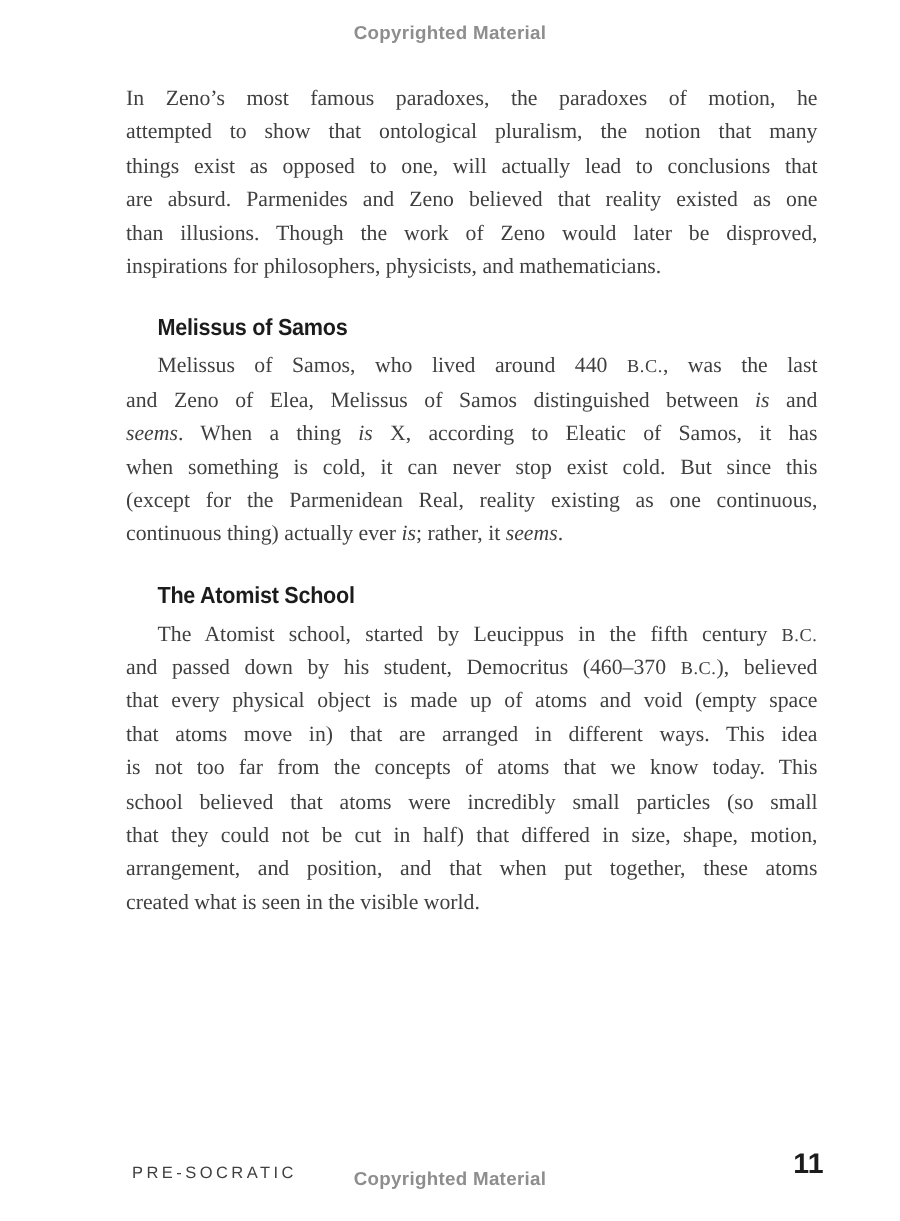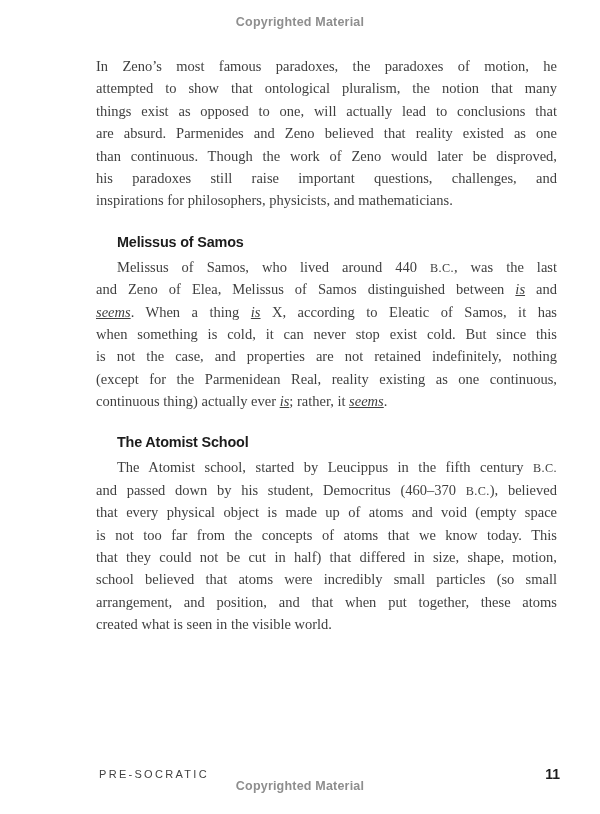--- a/index.html
+++ b/index.html
@@ -20,105 +20,104 @@
     font-weight: bold;
     font-size: 12.5px;
     letter-spacing: 0.2px;
     color: var(--copyright-gray, #8e8e8e);
   }
   .copyright.top { top: 15px; }
   .copyright.bottom { top: 779px; }
 
   .content {
     position: absolute;
-    left: 96px; top: 55px;
+    left: 84px; top: 55px;
     width: 461px;
   }
   .paragraph { margin: 0; }
   .line {
     font-family: "Liberation Serif", serif;
     font-size: 14.5px;
     line-height: 22.4px;
     height: 22.4px;
     color: var(--body-text, #3f3f3f);
     text-align: justify;
     text-align-last: justify;
     overflow: visible;
   }
   .line.last { text-align-last: left; }
   .line.indent { text-indent: 21px; }
-  .it { font-style: italic; text-decoration: underline; }
+  .it { font-style: italic; }
   .sc { font-size: 0.84em; letter-spacing: 0.4px; margin-top: 32px; }
 
   .heading {
     font-family: "Liberation Sans", sans-serif;
     font-weight: bold;
     font-size: 15.5px;
     line-height: 20px;
     letter-spacing: -0.2px;
     color: var(--heading-text, #1c1c1c);
     margin: 20px 0 4px 21px;
     transform: scaleX(0.93);
     transform-origin: 0 50%;
   }
 
   .footer {
     position: absolute;
-    left: 99px; top: 766px;
+    left: 88px; top: 766px;
     width: 461px;
     display: flex;
     justify-content: space-between;
-    align-items: center;
+    align-items: flex-end;
   }
   .running-head {
     font-size: 11px;
     letter-spacing: 2.3px;
     color: var(--body-text, #3c3c3c);
   }
   .page-num {
     font-weight: bold;
-    font-size: 14px;
+    font-size: 19px;
     color: var(--heading-text, #111111);
   }
 </style>
 </head>
 <body>
 
 <div class="page">
 
   <div class="copyright top">Copyrighted Material</div>
 
   <div class="content">
       <div class="paragraph">
         <div class="line"><span>In Zeno’s most famous paradoxes, the paradoxes of motion, he</span></div>
         <div class="line"><span>attempted to show that ontological pluralism, the notion that many</span></div>
         <div class="line"><span>things exist as opposed to one, will actually lead to conclusions that</span></div>
         <div class="line"><span>are absurd. Parmenides and Zeno believed that reality existed as one</span></div>
-        <div class="line"><span>than continuous. Though the work of Zeno would later be disproved,</span></div>
-        <div class="line"><span>his paradoxes still raise important questions, challenges, and</span></div>
+        <div class="line"><span>than illusions. Though the work of Zeno would later be disproved,</span></div>
         <div class="line last"><span>inspirations for philosophers, physicists, and mathematicians.</span></div>
       </div>
       <div class="heading">Melissus of Samos</div>
       <div class="paragraph">
         <div class="line indent"><span>Melissus of Samos, who lived around 440 </span><span class="sc">B.C.</span><span>, was the last</span></div>
         <div class="line"><span>and Zeno of Elea, Melissus of Samos distinguished between </span><span class="it">is</span><span> and</span></div>
         <div class="line"><span class="it">seems</span><span>. When a thing </span><span class="it">is</span><span> X, according to Eleatic of Samos, it has</span></div>
         <div class="line"><span>when something is cold, it can never stop exist cold. But since this</span></div>
-        <div class="line"><span>is not the case, and properties are not retained indefinitely, nothing</span></div>
         <div class="line"><span>(except for the Parmenidean Real, reality existing as one continuous,</span></div>
         <div class="line last"><span>continuous thing) actually ever </span><span class="it">is</span><span>; rather, it </span><span class="it">seems</span><span>.</span></div>
       </div>
       <div class="heading">The Atomist School</div>
       <div class="paragraph">
         <div class="line indent"><span>The Atomist school, started by Leucippus in the fifth century </span><span class="sc">B.C.</span></div>
         <div class="line"><span>and passed down by his student, Democritus (460–370 </span><span class="sc">B.C.</span><span>), believed</span></div>
         <div class="line"><span>that every physical object is made up of atoms and void (empty space</span></div>
+        <div class="line"><span>that atoms move in) that are arranged in different ways. This idea</span></div>
         <div class="line"><span>is not too far from the concepts of atoms that we know today. This</span></div>
+        <div class="line"><span>school believed that atoms were incredibly small particles (so small</span></div>
         <div class="line"><span>that they could not be cut in half) that differed in size, shape, motion,</span></div>
-        <div class="line"><span>school believed that atoms were incredibly small particles (so small</span></div>
         <div class="line"><span>arrangement, and position, and that when put together, these atoms</span></div>
         <div class="line last"><span>created what is seen in the visible world.</span></div>
       </div>
     </div>
 
   <div class="footer">
     <span class="running-head">PRE-SOCRATIC</span>
     <span class="page-num">11</span>
   </div>
 

